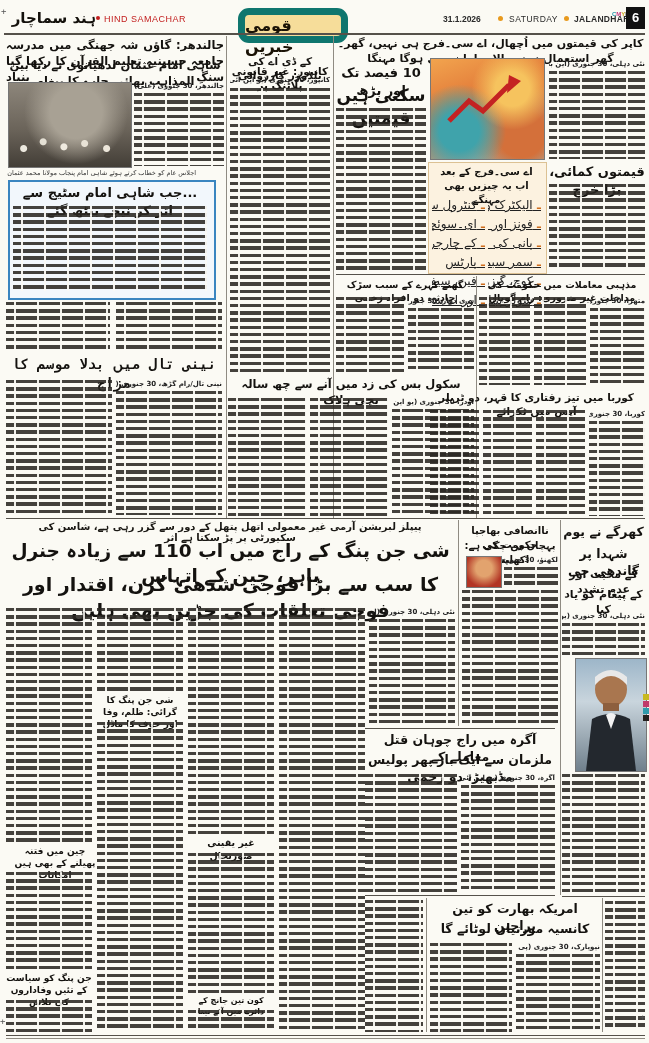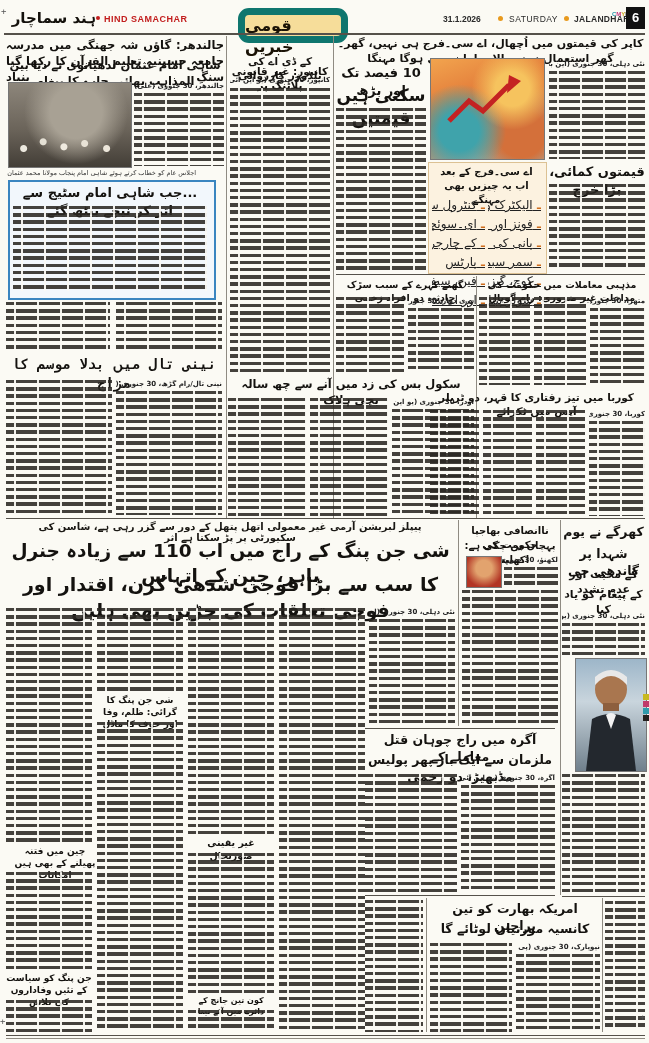--- a/index.html
+++ b/index.html
@@ -46,21 +46,21 @@
 <body>
 
 <div class="abs plus" style="left:1px;top:6px;">+</div>
 <div class="abs plus" style="left:0px;top:1016px;">+</div>
 <div class="abs cmyk" style="left:612px;top:1px;">
   <span class="c">C</span><span class="m">M</span><span class="y">Y</span><span class="k">K</span>
 </div>
 
 <div class="abs rtl" style="left:8px;top:9px;width:88px;height:22px;font-size:15px;font-weight:bold;color:#14110c;letter-spacing:-1px;">ہند سماچار</div>
 <div class="abs" style="left:96px;top:16px;width:4px;height:4px;background:#c21d1d;border-radius:50%;"></div>
-<div class="abs en" style="left:104px;top:14px;font-size:9px;font-weight:bold;color:#c21d1d;letter-spacing:.5px;">HIND SAMACHAR</div>
+<div class="abs en" style="left:104px;top:14px;font-size:9px;font-weight:normal;color:#c21d1d;letter-spacing:.5px;">HIND SAMACHAR</div>
 <div class="abs badge rtl" style="left:238px;top:8px;width:96px;height:21px;">قومی خبریں</div>
 <div class="abs en" style="left:443px;top:14px;font-size:8.5px;font-weight:bold;color:#2a2a2a;">31.1.2026</div>
 <div class="abs dot" style="left:498px;top:16px;"></div>
 <div class="abs en" style="left:509px;top:14px;font-size:8.5px;color:#2a2a2a;letter-spacing:.5px;">SATURDAY</div>
 <div class="abs dot" style="left:564px;top:16px;"></div>
 <div class="abs en" style="left:574px;top:14px;font-size:8.5px;font-weight:bold;color:#2a2a2a;letter-spacing:.3px;">JALANDHAR</div>
 <div class="abs pagebox en" style="left:626px;top:7px;width:19px;height:22px;">6</div>
 <div class="abs hline" style="left:4px;top:33px;width:641px;height:2px;"></div>
 
 <div class="abs hl-j rtl" style="left:6px;top:37px;width:218px;font-size:11.5px;">جالندھر: گاؤں شہ جھنگی میں مدرسہ جامعہ حسینیہ تعلیم القرآن کا رکھا گیا سنگِ بنیاد</div>

